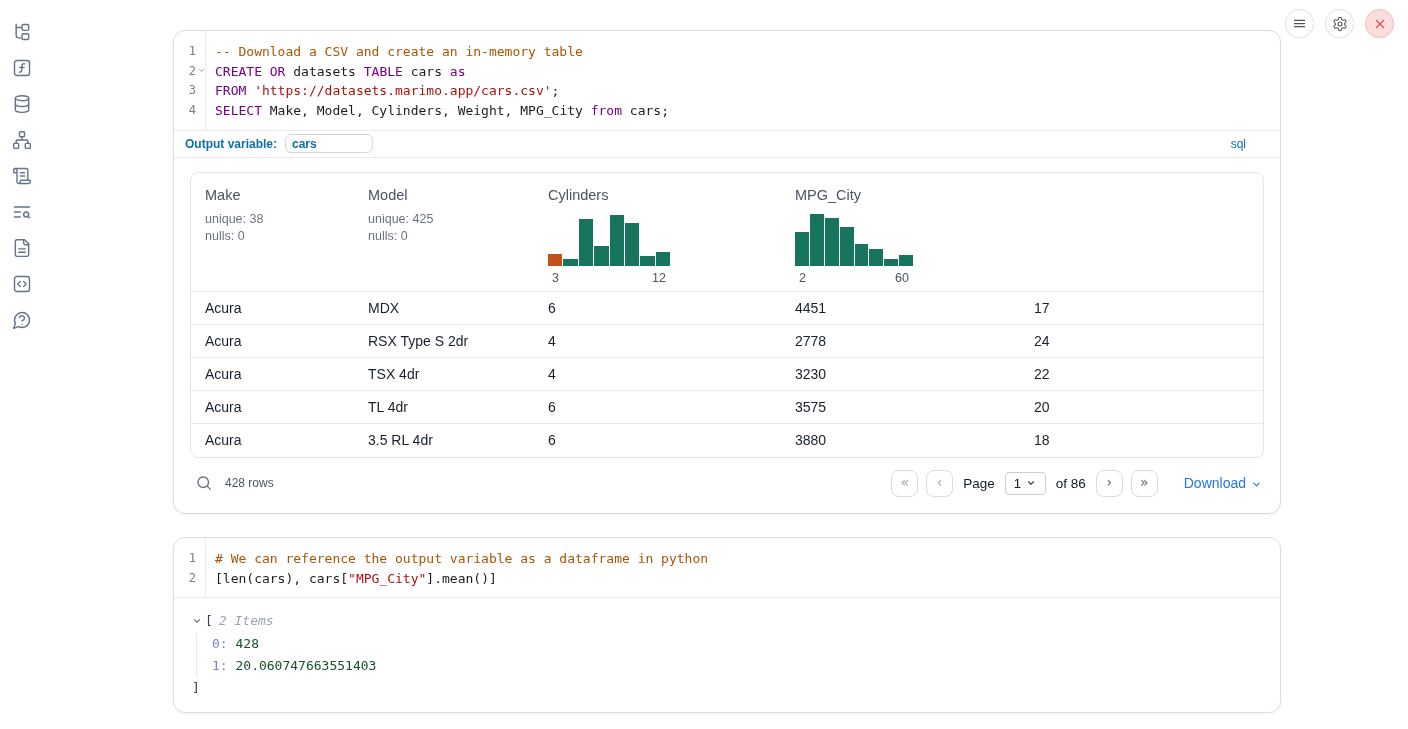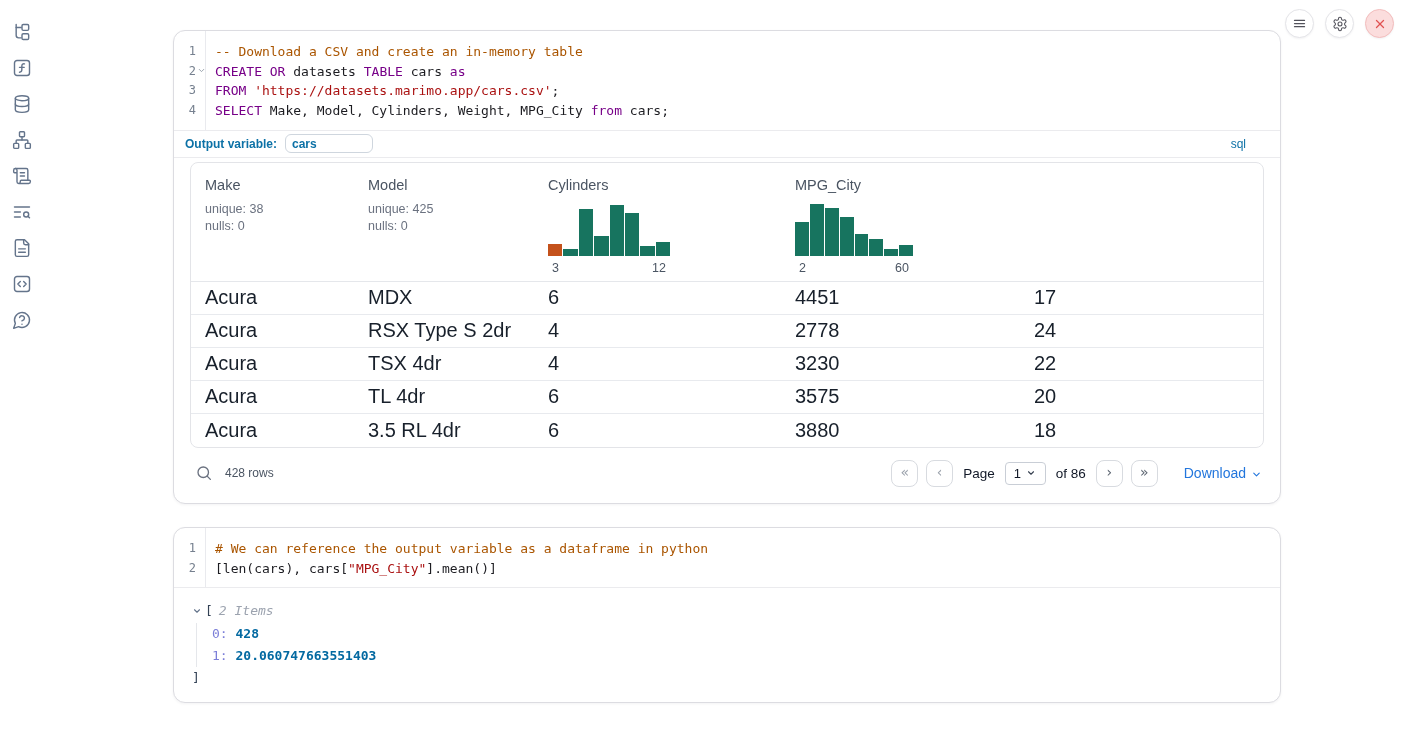--- a/index.html
+++ b/index.html
@@ -45,35 +45,35 @@
   
   .outvar-row { display:flex; align-items:center; height:27px;
                 border-top:1px solid #ebebee; padding:0 34px 0 11px; }
   .outvar-label { font-size:12px; font-weight:bold; color:#0c71a6; }
   .outvar-input { margin-left:8px; width:88px; height:19px; border:1px solid #cfd6de;
                   border-radius:6px; padding:0 6px; font-family:"Liberation Sans",sans-serif;
                   font-size:12px; font-weight:bold; color:#0c71a6; outline:none; }
   .lang-badge { margin-left:auto; font-size:12px; font-weight:normal; color:#0c71a6; }
 
   
-  .cell-output { border-top:1px solid #ebebee; padding:4px 16px 14px 16px; }
+  .cell-output { border-top:1px solid #ebebee; padding:14px 16px 14px 16px; }
   .table-card { border:1px solid #e3e4e8; border-radius:8px; overflow:hidden; background:#fff; }
   .thead { display:grid; grid-template-columns:163px 180px 247px 239px 1fr;
            padding:14px 0 6px 0; border-bottom:1px solid #e5e7eb; }
   .th { padding-left:14px; }
   .th-name { font-size:14.5px; color:#4a5462; margin-bottom:8px; cursor:pointer; }
   .th-stats { font-size:12.5px; color:#6b7280; line-height:17px; margin-top:6px; }
   .hist { margin-top:0; }
   .hist-bars { height:55px; display:flex; align-items:flex-end; gap:1px; }
   .hist-bars .bar { flex:1; }
   .hist-labels { display:flex; justify-content:space-between; padding:0 4px;
                  font-size:12.5px; color:#4b5563; margin-top:5px; }
   .trow { display:grid; grid-template-columns:163px 180px 247px 239px 1fr;
           height:33px; align-items:center; border-bottom:1px solid #e8eaee;
-          font-size:20px; color:#18202b; }
+          font-size:14px; color:#18202b; }
   .trow:last-child { border-bottom:none; }
   .td { padding-left:14px; }
 
   
   .tfoot { display:flex; align-items:center; margin-top:10px; padding:0 2px 0 5px; height:31px; }
   .tfoot-left { display:flex; align-items:center; gap:12px; }
   .search-btn { width:18px; height:18px; color:#6b7280; cursor:pointer; }
   .search-btn svg { width:18px; height:18px; display:block; }
   .row-count { font-size:12px; color:#4b5563; }
   .tfoot-right { margin-left:auto; display:flex; align-items:center; gap:8px; }
@@ -94,21 +94,21 @@
   .tree { border-top:1px solid #ebebee; padding:12px 16px 12px 18px; position:relative;
           font-family:"DejaVu Sans Mono", monospace; font-size:13px; line-height:22.4px;
           color:#1f2937; }
   .tree-head { display:flex; align-items:center; }
   .tree-chevron { width:10px; height:10px; color:#64748b; margin-right:3px; cursor:pointer; flex:none; }
   .tree-chevron svg { width:10px; height:10px; display:block; }
   .tree-bracket { color:#334155; }
   .tree-items-label { color:#9ca3af; font-style:italic; margin-left:6px; }
   .tree-body { border-left:1px solid #e5e7eb; margin-left:4px; padding-left:15px; }
   .tree-key { color:#7b7ed8; }
-  .tree-val { color:#0369a1;font-weight:bold; }
+  .tree-val { color:#14532d; }
 </style>
 </head>
 <body>
 
 <aside class="rail" id="rail">
     <div class="rail-btn">
       <svg viewBox="0 0 24 24" fill="none" stroke="currentColor" stroke-width="1.7" stroke-linecap="round" stroke-linejoin="round">
         <path d="M5 3v13a3 3 0 0 0 3 3h3"></path>
         <path d="M5 6.5h6"></path>
         <rect x="12" y="3" width="8" height="7" rx="1.5"></rect>

